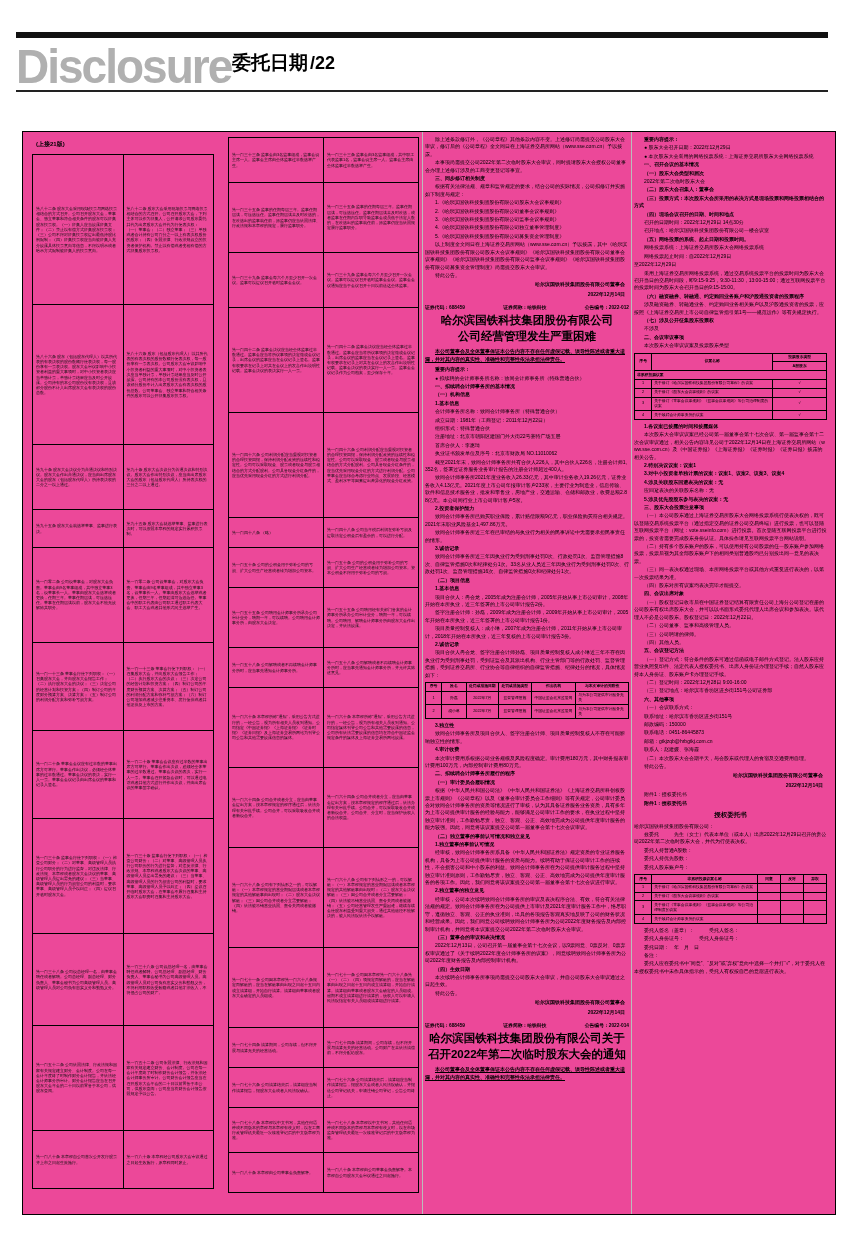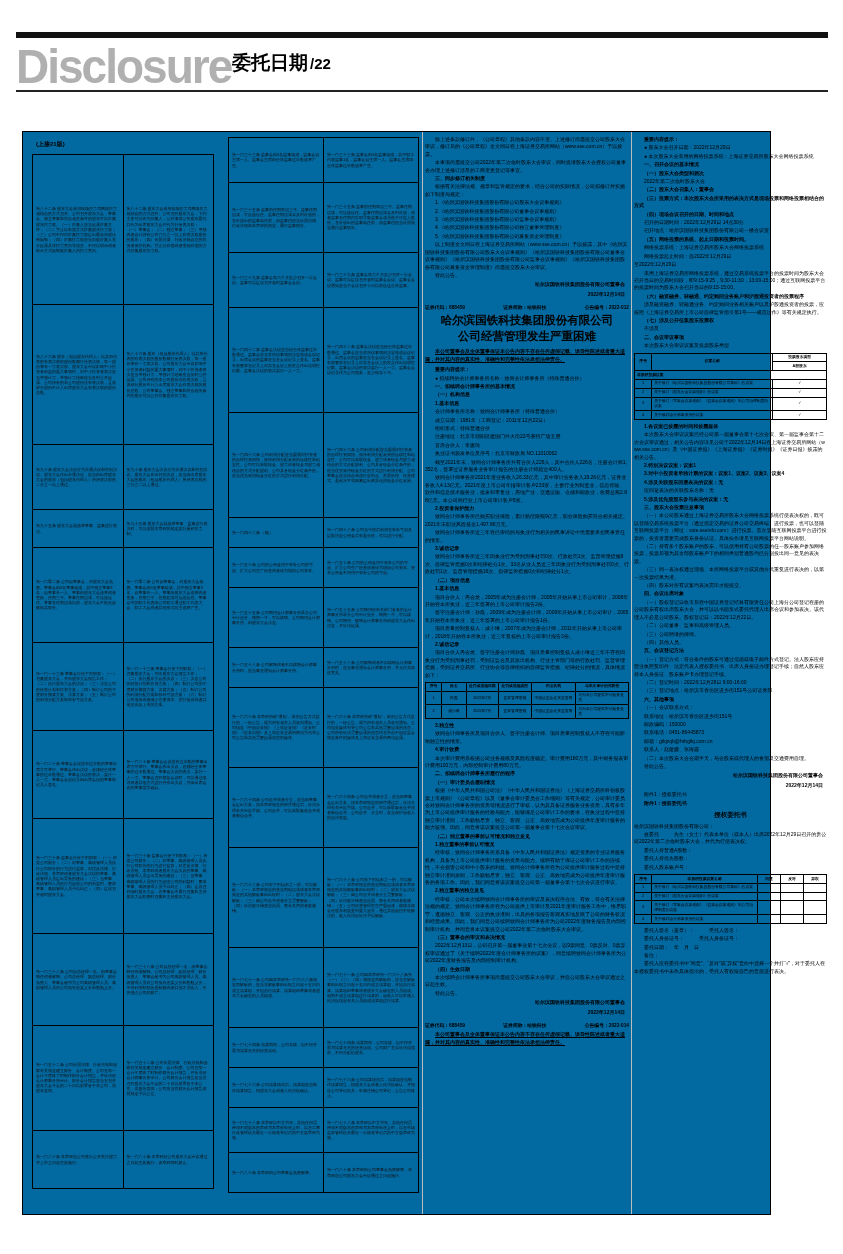--- a/index.html
+++ b/index.html
@@ -3,27 +3,27 @@
 <meta charset="utf-8">
 <style>
 *{box-sizing:border-box;margin:0;padding:0;}
 html,body{background:#fff;}
 body{width:843px;height:1254px;position:relative;font-family:"Liberation Sans",sans-serif;color:#000;overflow:hidden;}
 .page{position:absolute;inset:0;background:#fff;}
 
 .topbar{position:absolute;left:16px;top:32px;width:812px;height:6px;background:#111;}
 .brand{position:absolute;left:16px;top:42px;font-size:46px;font-weight:800;color:#b0b0b0;letter-spacing:-2px;transform:scaleY(1.05);transform-origin:left top;line-height:1;}
 .section-title{position:absolute;left:232px;top:50px;font-size:19px;font-weight:bold;color:#000;}
-.section-title .pageno{font-weight:bold;font-size:15px;margin-left:2px;margin-top:20px;}
+.section-title .pageno{font-weight:bold;font-size:18px;margin-left:2px;margin-top:20px;}
 .hdr-right{position:absolute;right:16px;top:52px;text-align:right;white-space:nowrap;}
 .hdr-date{font-size:8px;font-weight:bold;vertical-align:middle;}
 .hdr-paper{font-size:25px;font-weight:bold;font-family:"DejaVu Serif",serif;font-style:italic;vertical-align:middle;margin-left:6px;letter-spacing:1px;}
 .headrule{position:absolute;left:16px;top:90px;width:812px;height:2px;background:#222;}
 
-.content-box{position:absolute;left:22px;top:131px;width:749px;height:1084px;border:1px solid #000;background:#0369a1;}
+.content-box{position:absolute;left:22px;top:131px;width:814px;height:1084px;border:1px solid #000;background:#ec4899;}
 .vrule{position:absolute;top:0;width:1px;height:100%;background:#bbb;}
 .v1{left:399px;}.v2{left:608px;}
 .colA{position:absolute;left:9px;top:5px;width:182px;height:1072px;overflow:hidden;}
 .colB{position:absolute;left:205px;top:5px;width:191px;height:1072px;overflow:hidden;}
 .colC{position:absolute;left:402px;top:4px;width:204px;height:1074px;overflow:hidden;}
 .colD{position:absolute;left:611px;top:4px;width:193px;height:1074px;overflow:hidden;}
 .cont-note{font-size:6px;font-weight:bold;margin:3px 0 5px 4px;}
 
 table.cmp{width:100%;border-collapse:collapse;table-layout:fixed;}
 table.cmp td{border:1px solid #000;vertical-align:middle;padding:2px 3px;font-size:4px;line-height:5.2px;color:#111;word-break:break-all;overflow:hidden;}
@@ -292,20 +292,24 @@
           <p class="bp" data-t="p">特此公告。</p>
           <p class="bp" data-t="r">哈尔滨国铁科技集团股份有限公司董事会</p>
           <p class="bp" data-t="r">2022年12月14日</p>
         </div>
       <div class="secline">
 
       <span>证券代码：688459</span>
           <span>证券简称：哈铁科技</span>
           <span>公告编号：2022-014</span>
         </div>
+      <div class="hl">
+        <div>哈尔滨国铁科技集团股份有限公司关于</div>
+        <div>召开2022年第二次临时股东大会的通知</div>
+      </div>
       <p class="disc">本公司董事会及全体董事保证本公告内容不存在任何虚假记载、误导性陈述或者重大遗漏，并对其内容的真实性、准确性和完整性依法承担法律责任。</p>
     </div>
 
     <div class="colD">
       <div>
 
       <p class="bp" data-t="b">重要内容提示：</p>
           <p class="bp" data-t="p">● 股东大会召开日期：2022年12月29日</p>
           <p class="bp" data-t="p">● 本次股东大会采用的网络投票系统：上海证券交易所股东大会网络投票系统</p>
           <p class="bp" data-t="h">一、召开会议的基本情况</p>

